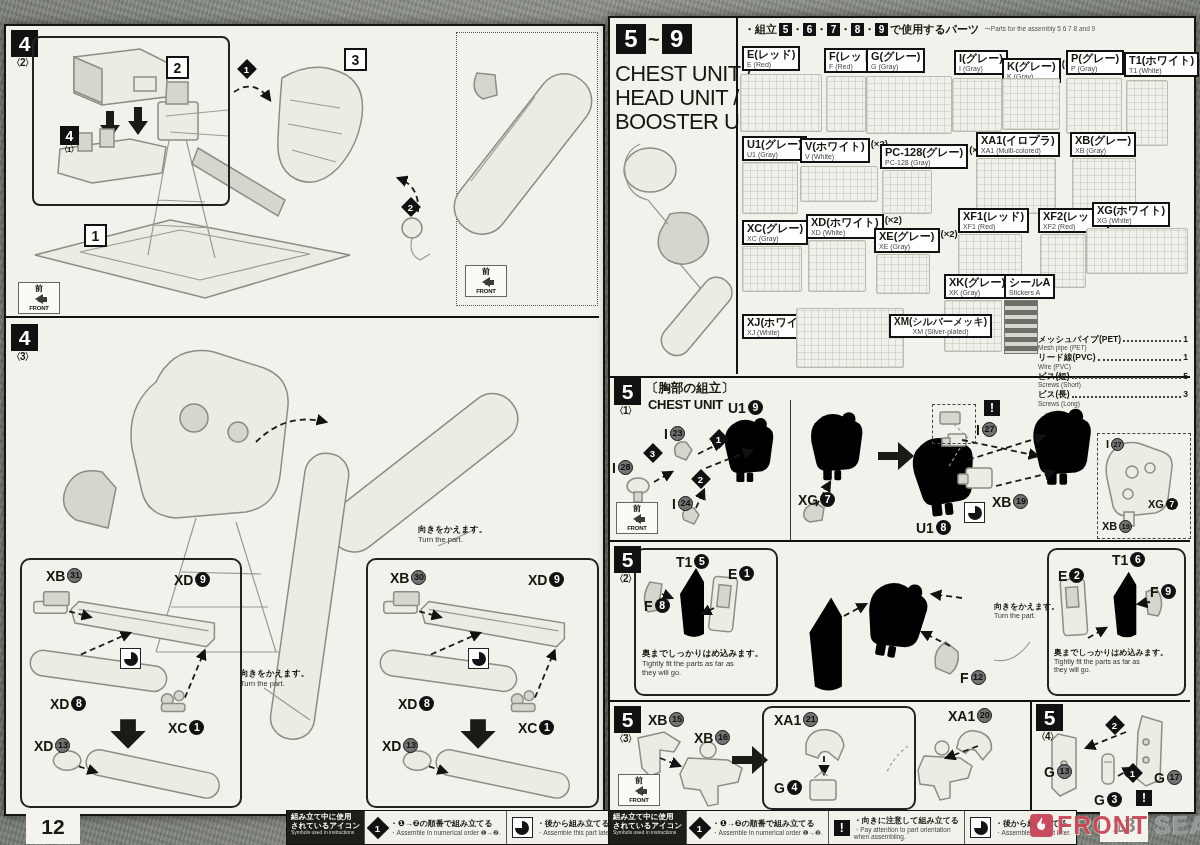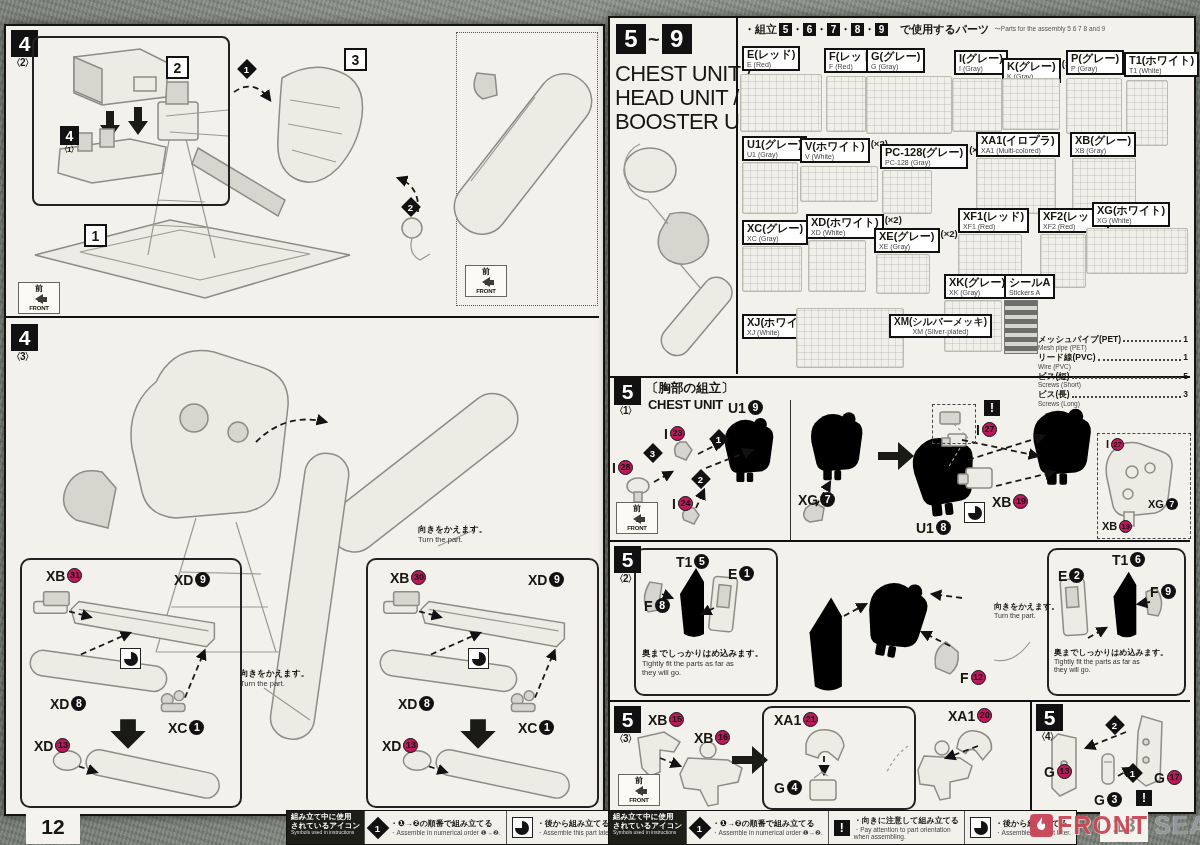--- a/index.html
+++ b/index.html
@@ -20,21 +20,21 @@
   .bsub{font-weight:bold;font-size:10px;letter-spacing:-1px;margin-top:1px;}
   
   .nbox{background:#fff;border:2px solid #111;width:19px;height:19px;display:flex;align-items:center;justify-content:center;font-weight:bold;font-size:14px;}
   
   .dia{width:14px;height:14px;background:#111;transform:rotate(45deg);display:inline-flex;align-items:center;justify-content:center;flex:none;}
   .dia>span{transform:rotate(-45deg);color:#fff;font-size:9.5px;font-weight:bold;}
   
   .part{display:flex;align-items:center;gap:2px;font-weight:bold;font-size:14px;line-height:1;white-space:nowrap;}
   .cn{display:inline-flex;align-items:center;justify-content:center;border-radius:50%;font-weight:bold;flex:none;}
   .cn.s{width:15px;height:15px;background:#111;color:#fff;font-size:10.5px;}
-  .cn.o{width:13px;height:13px;background:#be185d;color:#111;border:1.5px solid #111;font-size:9px;}
+  .cn.o{width:13px;height:13px;background:#737373;color:#111;border:1.5px solid #111;font-size:9px;}
   .part.sm{font-size:11px;}
   .part.sm .cn.s{width:12px;height:12px;font-size:8.5px;}
   .part.sm .cn.o{width:11px;height:11px;font-size:7.5px;}
   
   .front{display:flex;flex-direction:column;align-items:center;border:1px solid #666;background:#fbfaf5;padding:2px 3px;width:34px;line-height:1;}
   .fjp{font-size:8px;font-weight:bold;}
   .farrow{position:relative;width:18px;height:10px;margin:1px 0;}
   .farrow::before{content:'';position:absolute;left:0;top:0;border:5px solid transparent;border-right:8px solid #3c3c36;}
   .farrow::after{content:'';position:absolute;left:8px;top:2.5px;width:9px;height:5px;background:#3c3c36;}
   .fen{font-size:6px;font-weight:bold;letter-spacing:-.2px;}
@@ -345,21 +345,21 @@
           <span class="ph-jp">・組立</span>
           <span class="sq" style="margin-left:2px;">5</span>
           <span class="ph-jp">・</span>
           <span class="sq">6</span>
           <span class="ph-jp">・</span>
           <span class="sq">7</span>
           <span class="ph-jp">・</span>
           <span class="sq">8</span>
           <span class="ph-jp">・</span>
           <span class="sq">9</span>
-          <span class="ph-jp" style="margin-left:12px;">で使用するパーツ</span>
+          <span class="ph-jp" style="margin-left:2px;">で使用するパーツ</span>
           <span class="ph-en">〜Parts for the assembly 5 6 7 8 and 9</span>
         </div>
 
         <div class="pcell" style="left:4px;top:28px;"><span class="plabel"><span class="jp">E(レッド)</span><span class="en">E (Red)</span></span></div>
         <div class="sprue" style="left:2px;top:56px;width:80px;height:56px;"></div>
         <div class="pcell" style="left:86px;top:30px;"><span class="plabel"><span class="jp">F(レッド)</span><span class="en">F (Red)</span></span></div>
         <div class="sprue" style="left:88px;top:58px;width:38px;height:54px;"></div>
         <div class="pcell" style="left:128px;top:30px;"><span class="plabel"><span class="jp">G(グレー)</span><span class="en">G (Gray)</span></span></div>
         <div class="sprue" style="left:128px;top:58px;width:84px;height:56px;"></div>
         <div class="pcell" style="left:216px;top:32px;"><span class="plabel"><span class="jp">I(グレー)</span><span class="en">I (Gray)</span></span></div>

